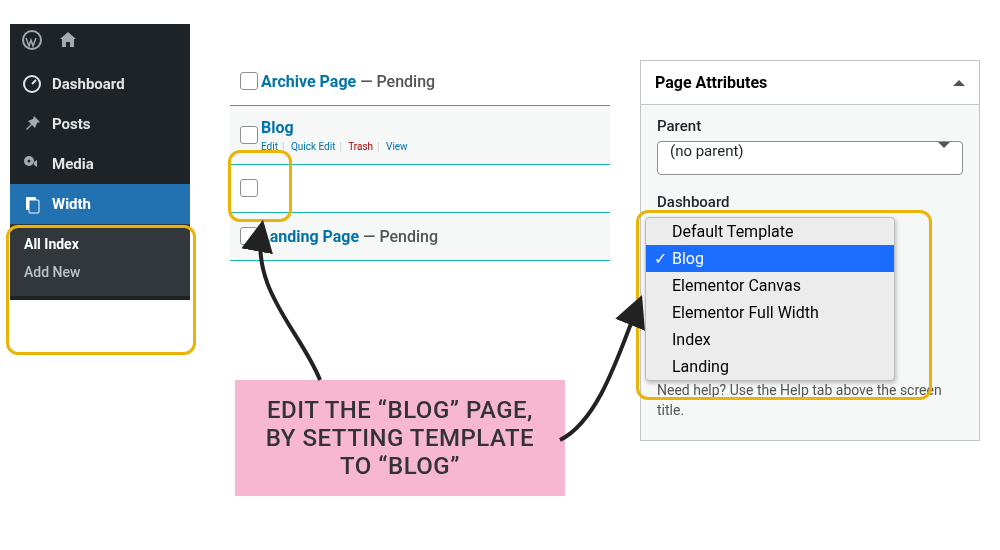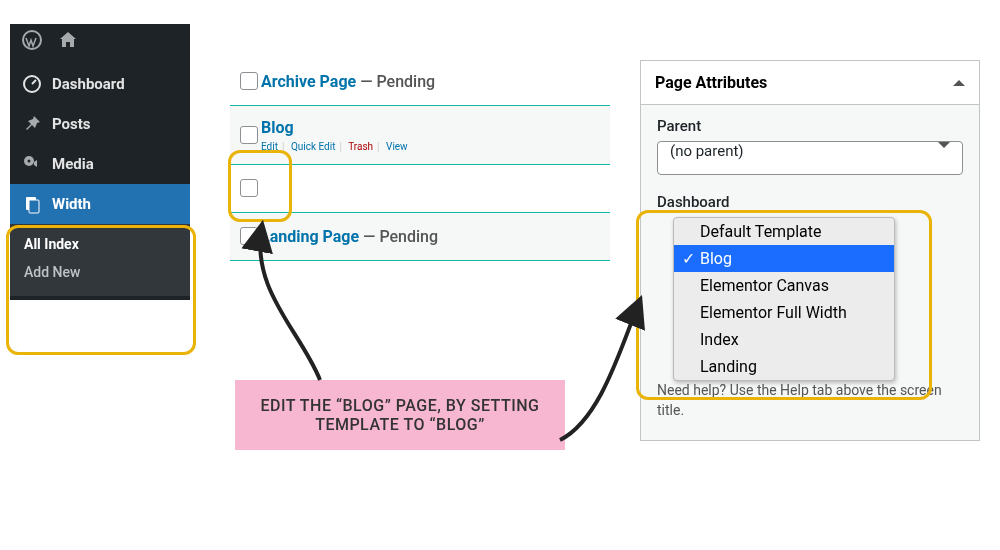--- a/index.html
+++ b/index.html
@@ -49,28 +49,28 @@
 
   
   .metabox{position:absolute;right:20px;top:60px;width:340px;border:1px solid var(--panel-border);background:var(--meta-bg);}
   .metabox .hndle{display:flex;align-items:center;justify-content:space-between;background:#fff;border-bottom:1px solid var(--panel-border);padding:12px 14px;font-weight:700;font-size:16px;}
   .caret-up{width:0;height:0;border-left:6px solid transparent;border-right:6px solid transparent;border-bottom:6px solid #555;}
   .metabox .inside{padding:12px 16px 20px;font-size:15px;color:#1d2327;position:relative;}
   .metabox label{display:block;font-weight:500;margin-bottom:6px;}
   .select-fake{border:1px solid #8c8f94;border-radius:4px;background:#fff;height:34px;display:flex;align-items:flex-start;padding:0 12px;justify-content:space-between;cursor:pointer;}
   .caret-down{width:0;height:0;border-left:6px solid transparent;border-right:6px solid transparent;border-top:6px solid #555;}
   .template-label{margin-top:18px;}
-  .dropdown{position:absolute;left:32px;top:112px;width:222px;background:#ececec;border:1px solid #bbb;border-radius:4px;box-shadow:1px 2px 4px rgba(0,0,0,.25);overflow:hidden;z-index:5;}
+  .dropdown{position:absolute;left:4px;top:112px;width:250px;background:#ececec;border:1px solid #bbb;border-radius:4px;box-shadow:1px 2px 4px rgba(0,0,0,.25);overflow:hidden;z-index:5;}
   .dropdown .opt{padding:4px 10px 4px 26px;font-size:16px;color:#000;cursor:pointer;position:relative;}
   .dropdown .opt.selected{background:#1a6dff;color:#fff;}
   .dropdown .opt.selected::before{content:"✓";position:absolute;left:8px;}
   .help-text{margin-top:170px;font-size:14px;color:#555;line-height:1.4;}
 
   
-  .note{position:absolute;left:235px;top:380px;width:330px;background:var(--note);padding:16px 20px;text-align:center;font-family:inherit;font-size:16px;font-weight:500;letter-spacing:.5px;color:#333;}
+  .note{position:absolute;left:235px;top:380px;width:330px;background:var(--note);padding:16px 20px;text-align:center;font-family:inherit;font-size:24px;font-weight:500;letter-spacing:.5px;color:#333;}
   
   
   svg.overlay{position:absolute;inset:0;width:1000px;height:550px;pointer-events:none;}
 </style>
 </head>
 <body>
 <div class="canvas">
 
 <div class="wp-sidebar">
   <div class="wp-adminbar">

